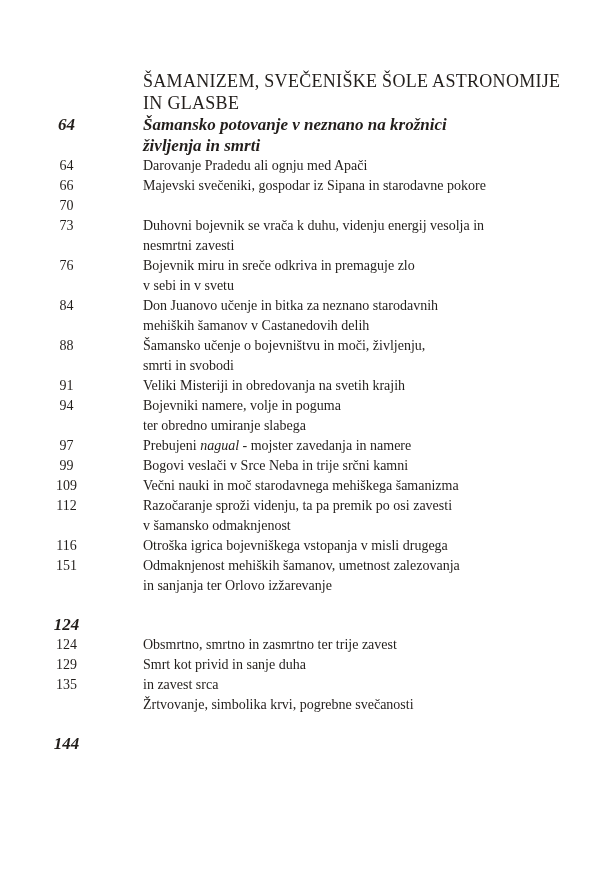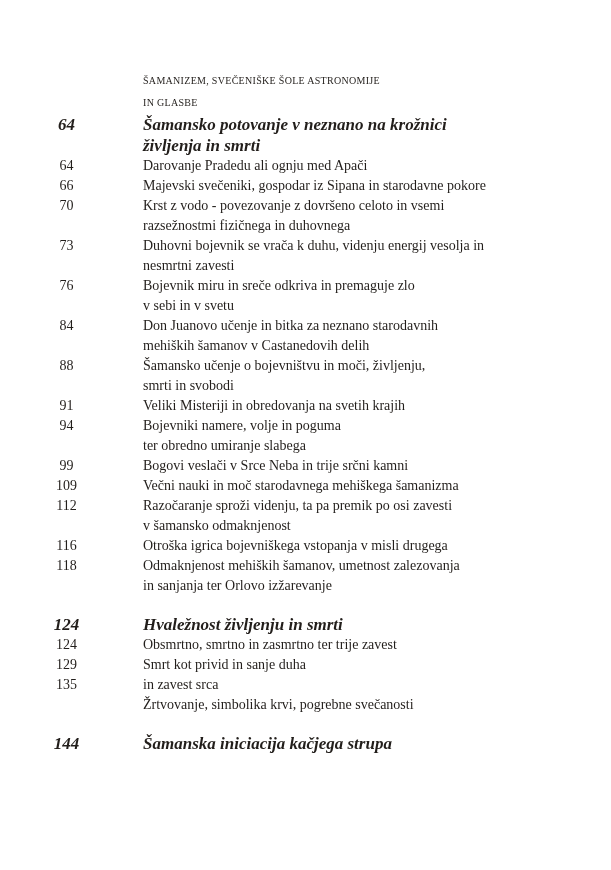--- a/index.html
+++ b/index.html
@@ -30,21 +30,21 @@
   .num {
     flex: 0 0 133px;
     width: 133px;
     text-align: center;
   }
   .txt {
     flex: 1 1 auto;
     margin-left: 10px;
   }
   .row.caps {
-    font-size: 10px;
+    font-size: 18px;
     line-height: 22px;
     letter-spacing: 0.3px;
   }
   .row.chapter {
     font-size: 17px;
     line-height: 21px;
     font-weight: bold;
     font-style: italic;
   }
   .row.entry {
@@ -84,24 +84,20 @@
         </div>
       </div>
       <div class="row entry">
         <div class="num">66</div>
         <div class="txt">
           <div class="line">Majevski svečeniki, gospodar iz Sipana in starodavne pokore</div>
         </div>
       </div>
       <div class="row entry">
         <div class="num">70</div>
-        <div class="txt">
-          <div class="line">Krst z vodo - povezovanje z dovršeno celoto in vsemi</div>
-          <div class="line">razsežnostmi fizičnega in duhovnega</div>
-        </div>
       </div>
       <div class="row entry">
         <div class="num">73</div>
         <div class="txt">
           <div class="line">Duhovni bojevnik se vrača k duhu, videnju energij vesolja in</div>
           <div class="line">nesmrtni zavesti</div>
         </div>
       </div>
       <div class="row entry">
         <div class="num">76</div>
@@ -131,20 +127,26 @@
         </div>
       </div>
       <div class="row entry">
         <div class="num">94</div>
         <div class="txt">
           <div class="line">Bojevniki namere, volje in poguma</div>
           <div class="line">ter obredno umiranje slabega</div>
         </div>
       </div>
       <div class="row entry">
+        <div class="num">97</div>
+        <div class="txt">
+          <div class="line"><span>Prebujeni </span><span class="em">nagual</span><span> - mojster zavedanja in namere</span></div>
+        </div>
+      </div>
+      <div class="row entry">
         <div class="num">99</div>
         <div class="txt">
           <div class="line">Bogovi veslači v Srce Neba in trije srčni kamni</div>
         </div>
       </div>
       <div class="row entry">
         <div class="num">109</div>
         <div class="txt">
           <div class="line">Večni nauki in moč starodavnega mehiškega šamanizma</div>
         </div>
@@ -156,31 +158,28 @@
           <div class="line">v šamansko odmaknjenost</div>
         </div>
       </div>
       <div class="row entry">
         <div class="num">116</div>
         <div class="txt">
           <div class="line">Otroška igrica bojevniškega vstopanja v misli drugega</div>
         </div>
       </div>
       <div class="row entry">
-        <div class="num">118</div>
+        <div class="num">151</div>
         <div class="txt">
           <div class="line">Odmaknjenost mehiških šamanov, umetnost zalezovanja</div>
           <div class="line">in sanjanja ter Orlovo izžarevanje</div>
         </div>
       </div>
       <div class="row chapter gap">
         <div class="num">124</div>
-        <div class="txt">
-          <div class="line">Hvaležnost življenju in smrti</div>
-        </div>
       </div>
       <div class="row entry">
         <div class="num">124</div>
         <div class="txt">
           <div class="line">Obsmrtno, smrtno in zasmrtno ter trije zavest</div>
         </div>
       </div>
       <div class="row entry">
         <div class="num">129</div>
         <div class="txt">
@@ -189,18 +188,15 @@
       </div>
       <div class="row entry">
         <div class="num">135</div>
         <div class="txt">
           <div class="line">in zavest srca</div>
           <div class="line">Žrtvovanje, simbolika krvi, pogrebne svečanosti</div>
         </div>
       </div>
       <div class="row chapter gap">
         <div class="num">144</div>
-        <div class="txt">
-          <div class="line">Šamanska iniciacija kačjega strupa</div>
-        </div>
       </div>
     </div>
 </div>
 
 </body></html>

